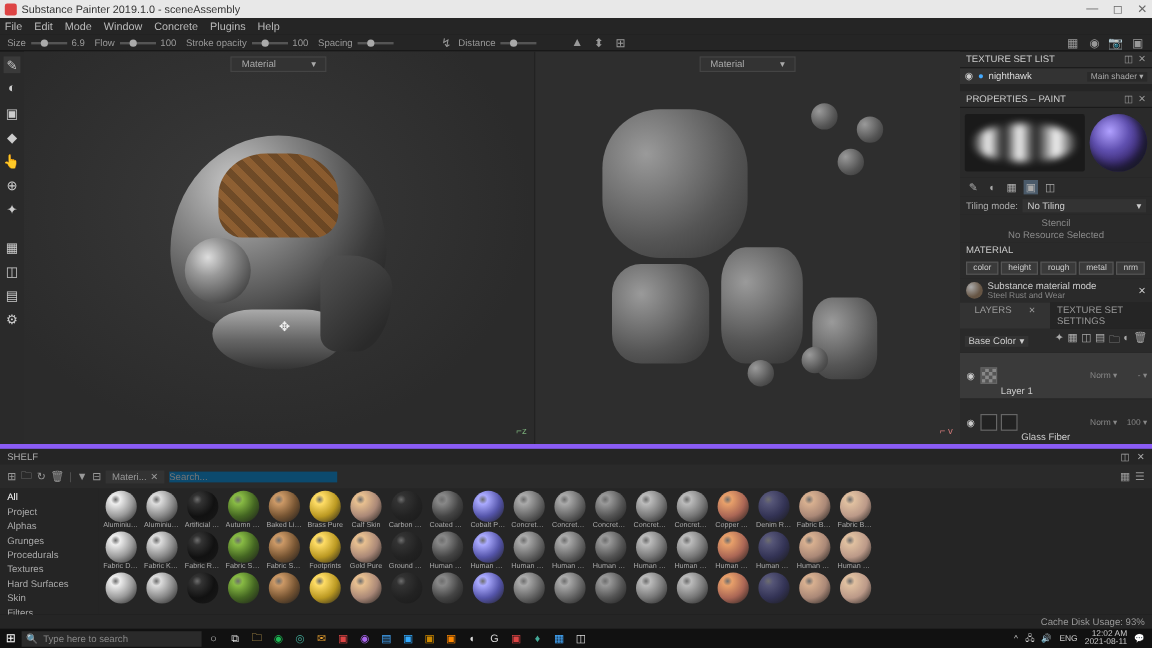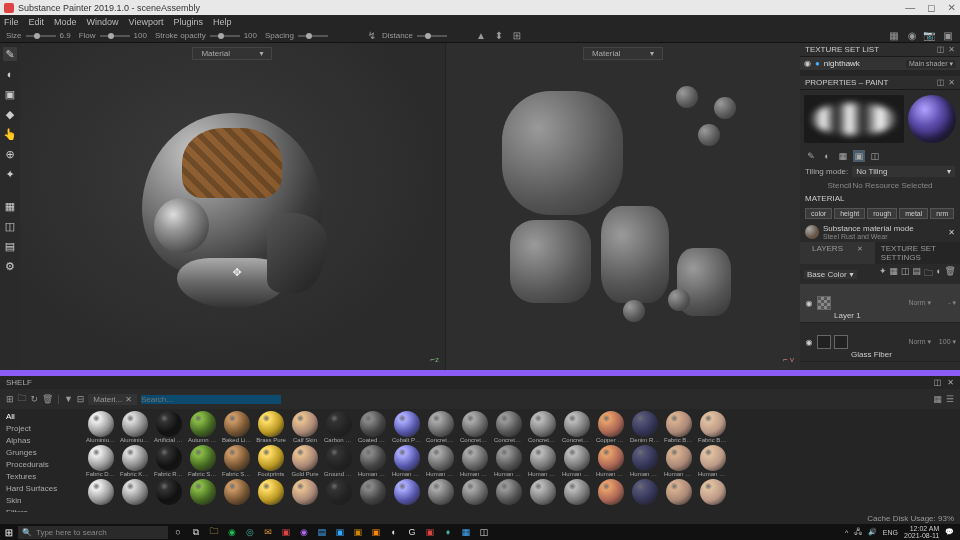--- a/index.html
+++ b/index.html
@@ -102,21 +102,21 @@
 .layer .eye { width: 10px; text-align: center; color: #ccc; }
 .layer .th { width: 14px; height: 14px; background: #555; border: 1px solid #666; }
 .layer .th.chk { background: repeating-conic-gradient(#888 0 25%, #555 25% 50%); background-size: 6px 6px; }
 .layer .th.dark { background: #222; }
 .layer .th.fold { background: none; border: none; color: #999; }
 .layer .nm { flex: 1; color: #ccc; font-size: 8px; margin-top: 25px; }
 .layer .blend { font-size: 7px; color: #888; }
 .layer .opac { font-size: 7px; color: #888; width: 22px; text-align: right; }
 
 
-.shelf { height: 142px; background: #252525; display: flex; flex-direction: column; border-top: 6px solid #8b5cf6; }
+.shelf { height: 142px; background: #252525; display: flex; flex-direction: column; border-top: 4px solid #8b5cf6; }
 .shelf-hdr { padding: 2px 6px; display: flex; align-items: center; justify-content: space-between; font-size: 8px; color: #aaa; }
 .shelf-tools { display: flex; align-items: center; gap: 4px; padding: 2px 6px; font-size: 9px; color: #999; background: #2a2a2a; }
 .shelf-tools .chip { background: #333; padding: 1px 5px; display: flex; gap: 3px; font-size: 8px; }
 .shelf-tools input { background: #0c4a6e; border: none; color: #ccc; font-size: 8px; outline: none; width: 140px; }
 .shelf-tools .view { margin-left: auto; display: flex; gap: 4px; }
 
 .shelf-body { flex: 1; display: flex; overflow: hidden; }
 .shelf-cats { width: 82px; background: #252525; padding: 2px 4px; display: flex; flex-direction: column; gap: 1px; font-size: 8px; color: #aaa; }
 .shelf-cats span { padding: 1px 2px; cursor: default; }
 .shelf-cats span.active { color: #fff; }
@@ -151,21 +151,21 @@
     <span>◻</span>
     <span>✕</span>
   </div>
 </div>
 
 <div class="menubar">
   <span>File</span>
   <span>Edit</span>
   <span>Mode</span>
   <span>Window</span>
-  <span>Viewport</span>
+  <span>Concrete</span>
   <span>Plugins</span>
   <span>Help</span>
 </div>
 
 <div class="toolbar">
   <div class="tgroup">
     <span>Size</span>
     <div class="slider"></div>
     <span>6.9</span>
   </div>
@@ -288,21 +288,21 @@
       <span class="active">▣</span>
       <span>◫</span>
     </div>
     <div class="prop-row">
       <span class="lbl">Tiling mode:</span>
       <span class="val">
           <span>No Tiling</span>
           <span>▾</span>
         </span>
     </div>
-    <div class="prop-row center" style="flex-direction:row;gap:1px">
+    <div class="prop-row center" style="flex-direction:column;gap:1px">
       <span>Stencil</span>
       <span>No Resource Selected</span>
     </div>
     <div class="section-lbl">MATERIAL</div>
     <div class="chan-btns">
       <span>color</span>
       <span>height</span>
       <span>rough</span>
       <span>metal</span>
       <span>nrm</span>

